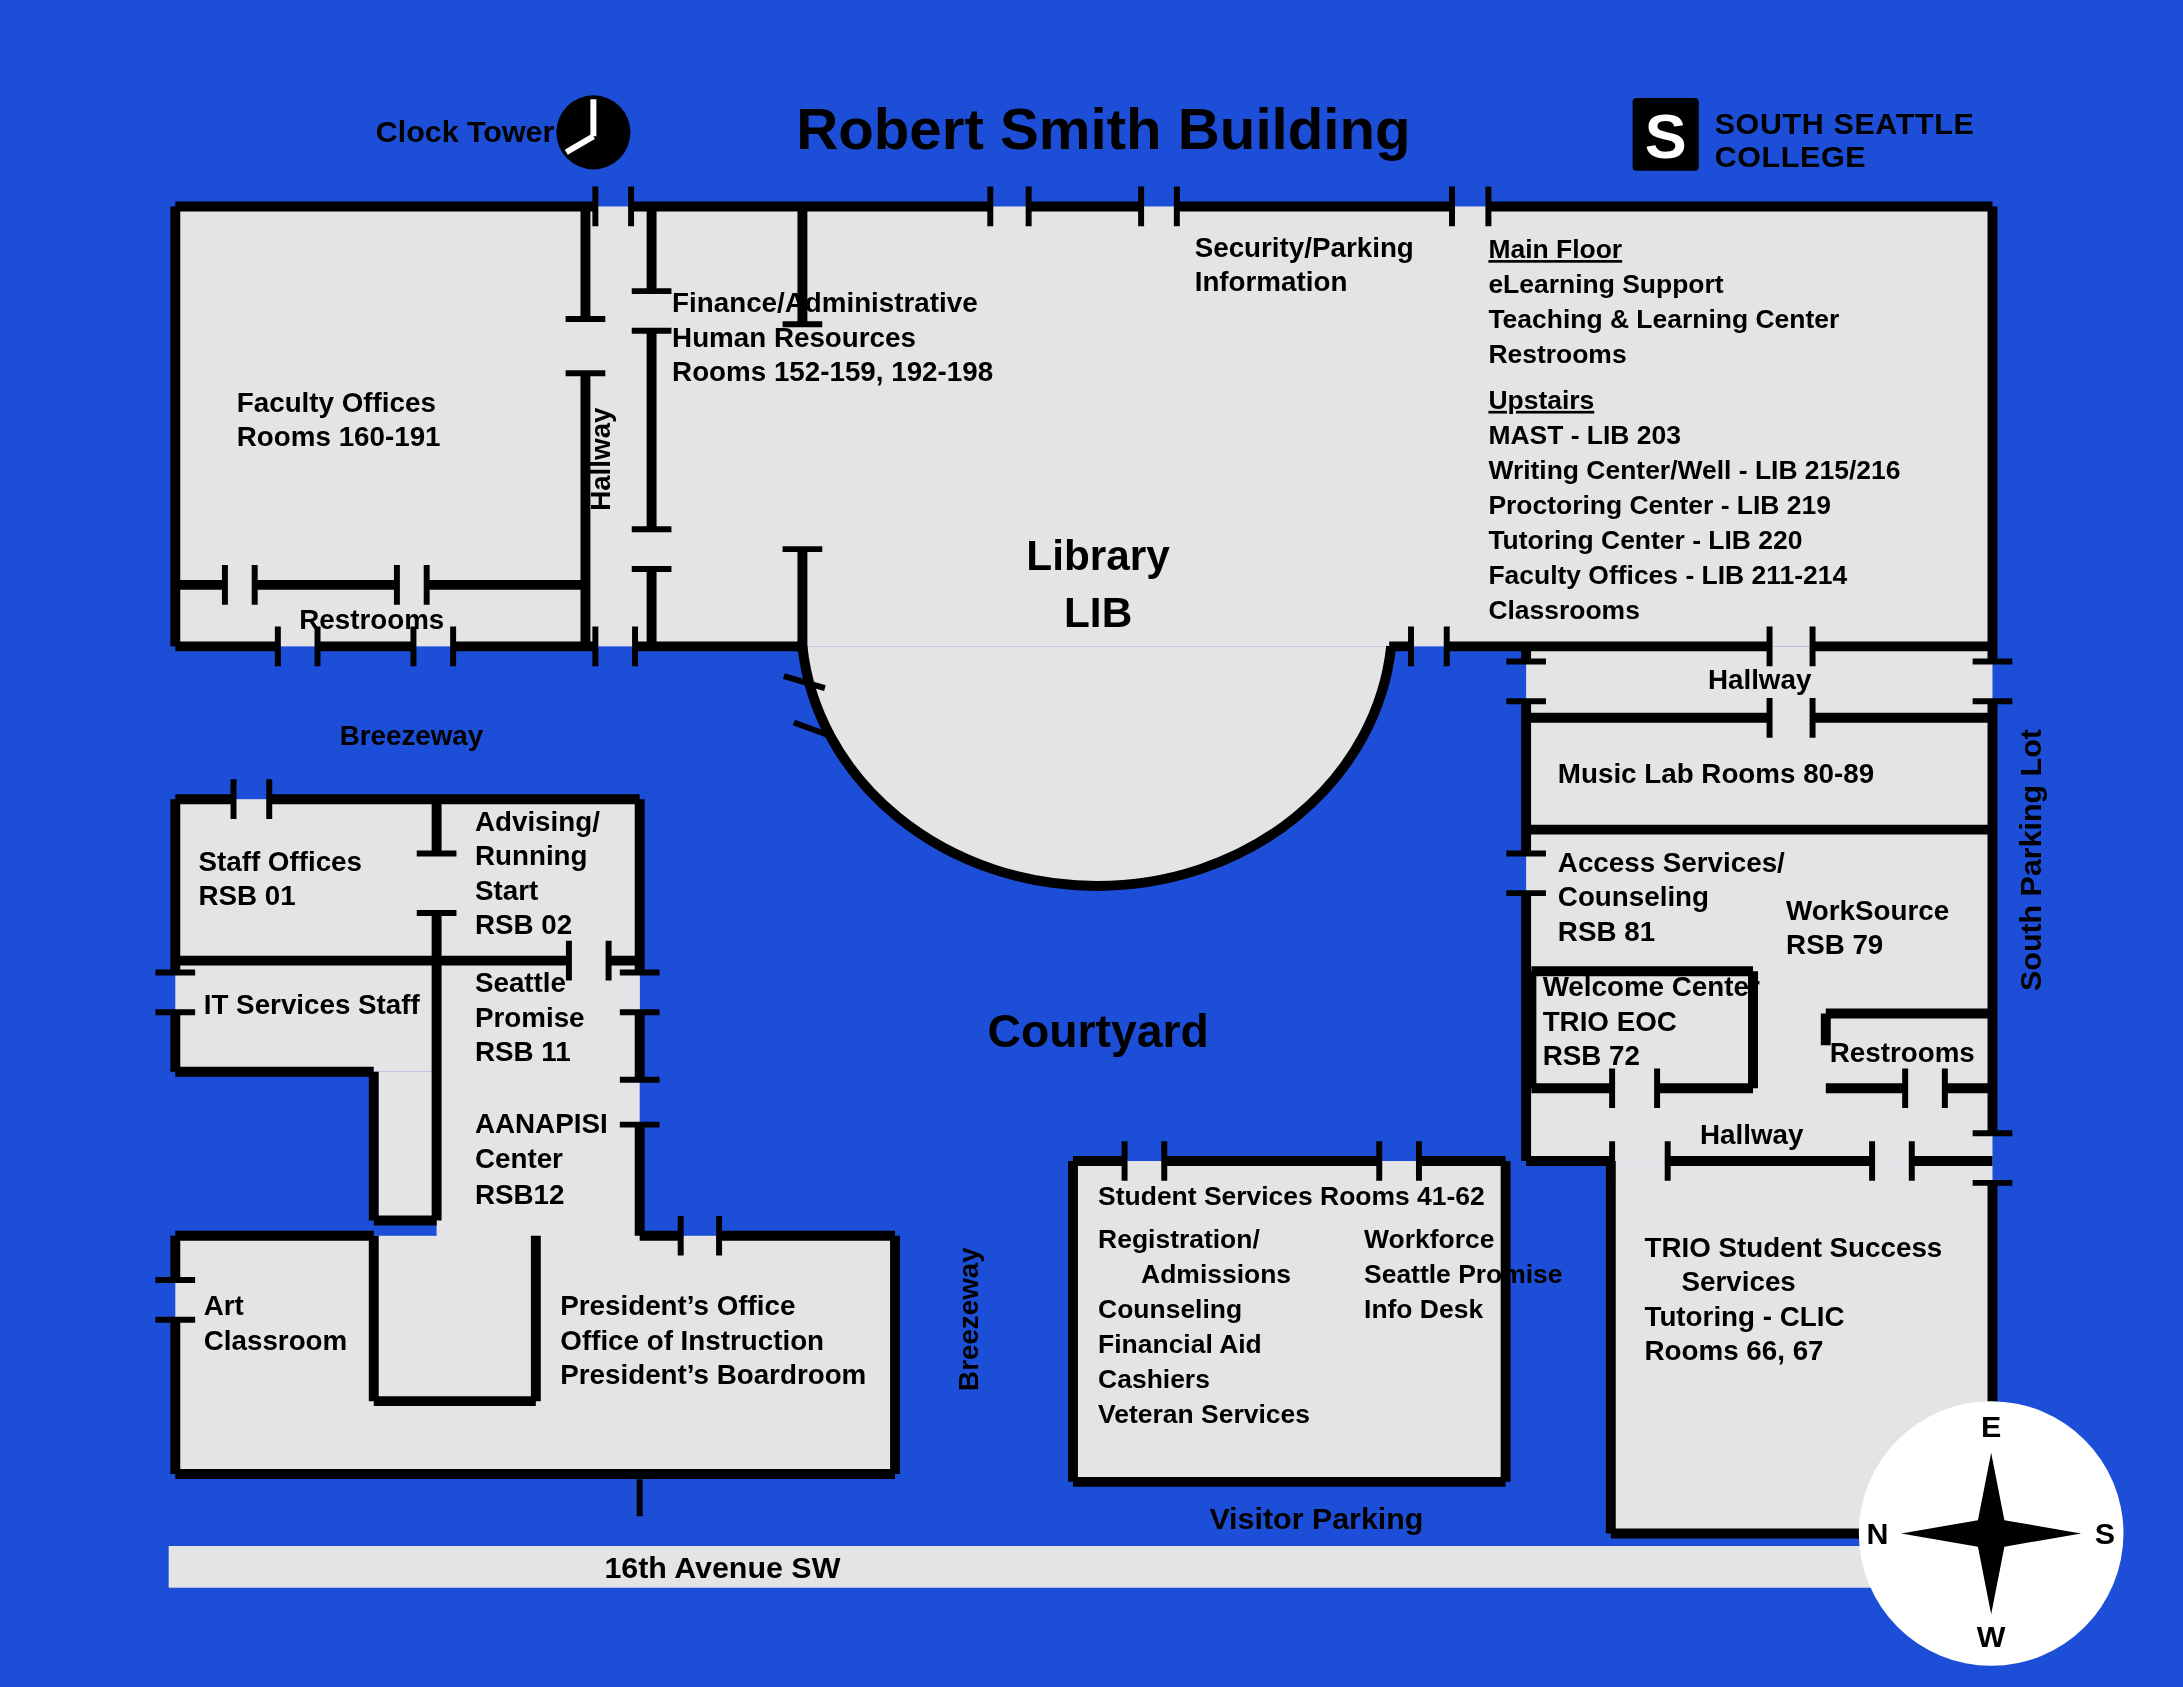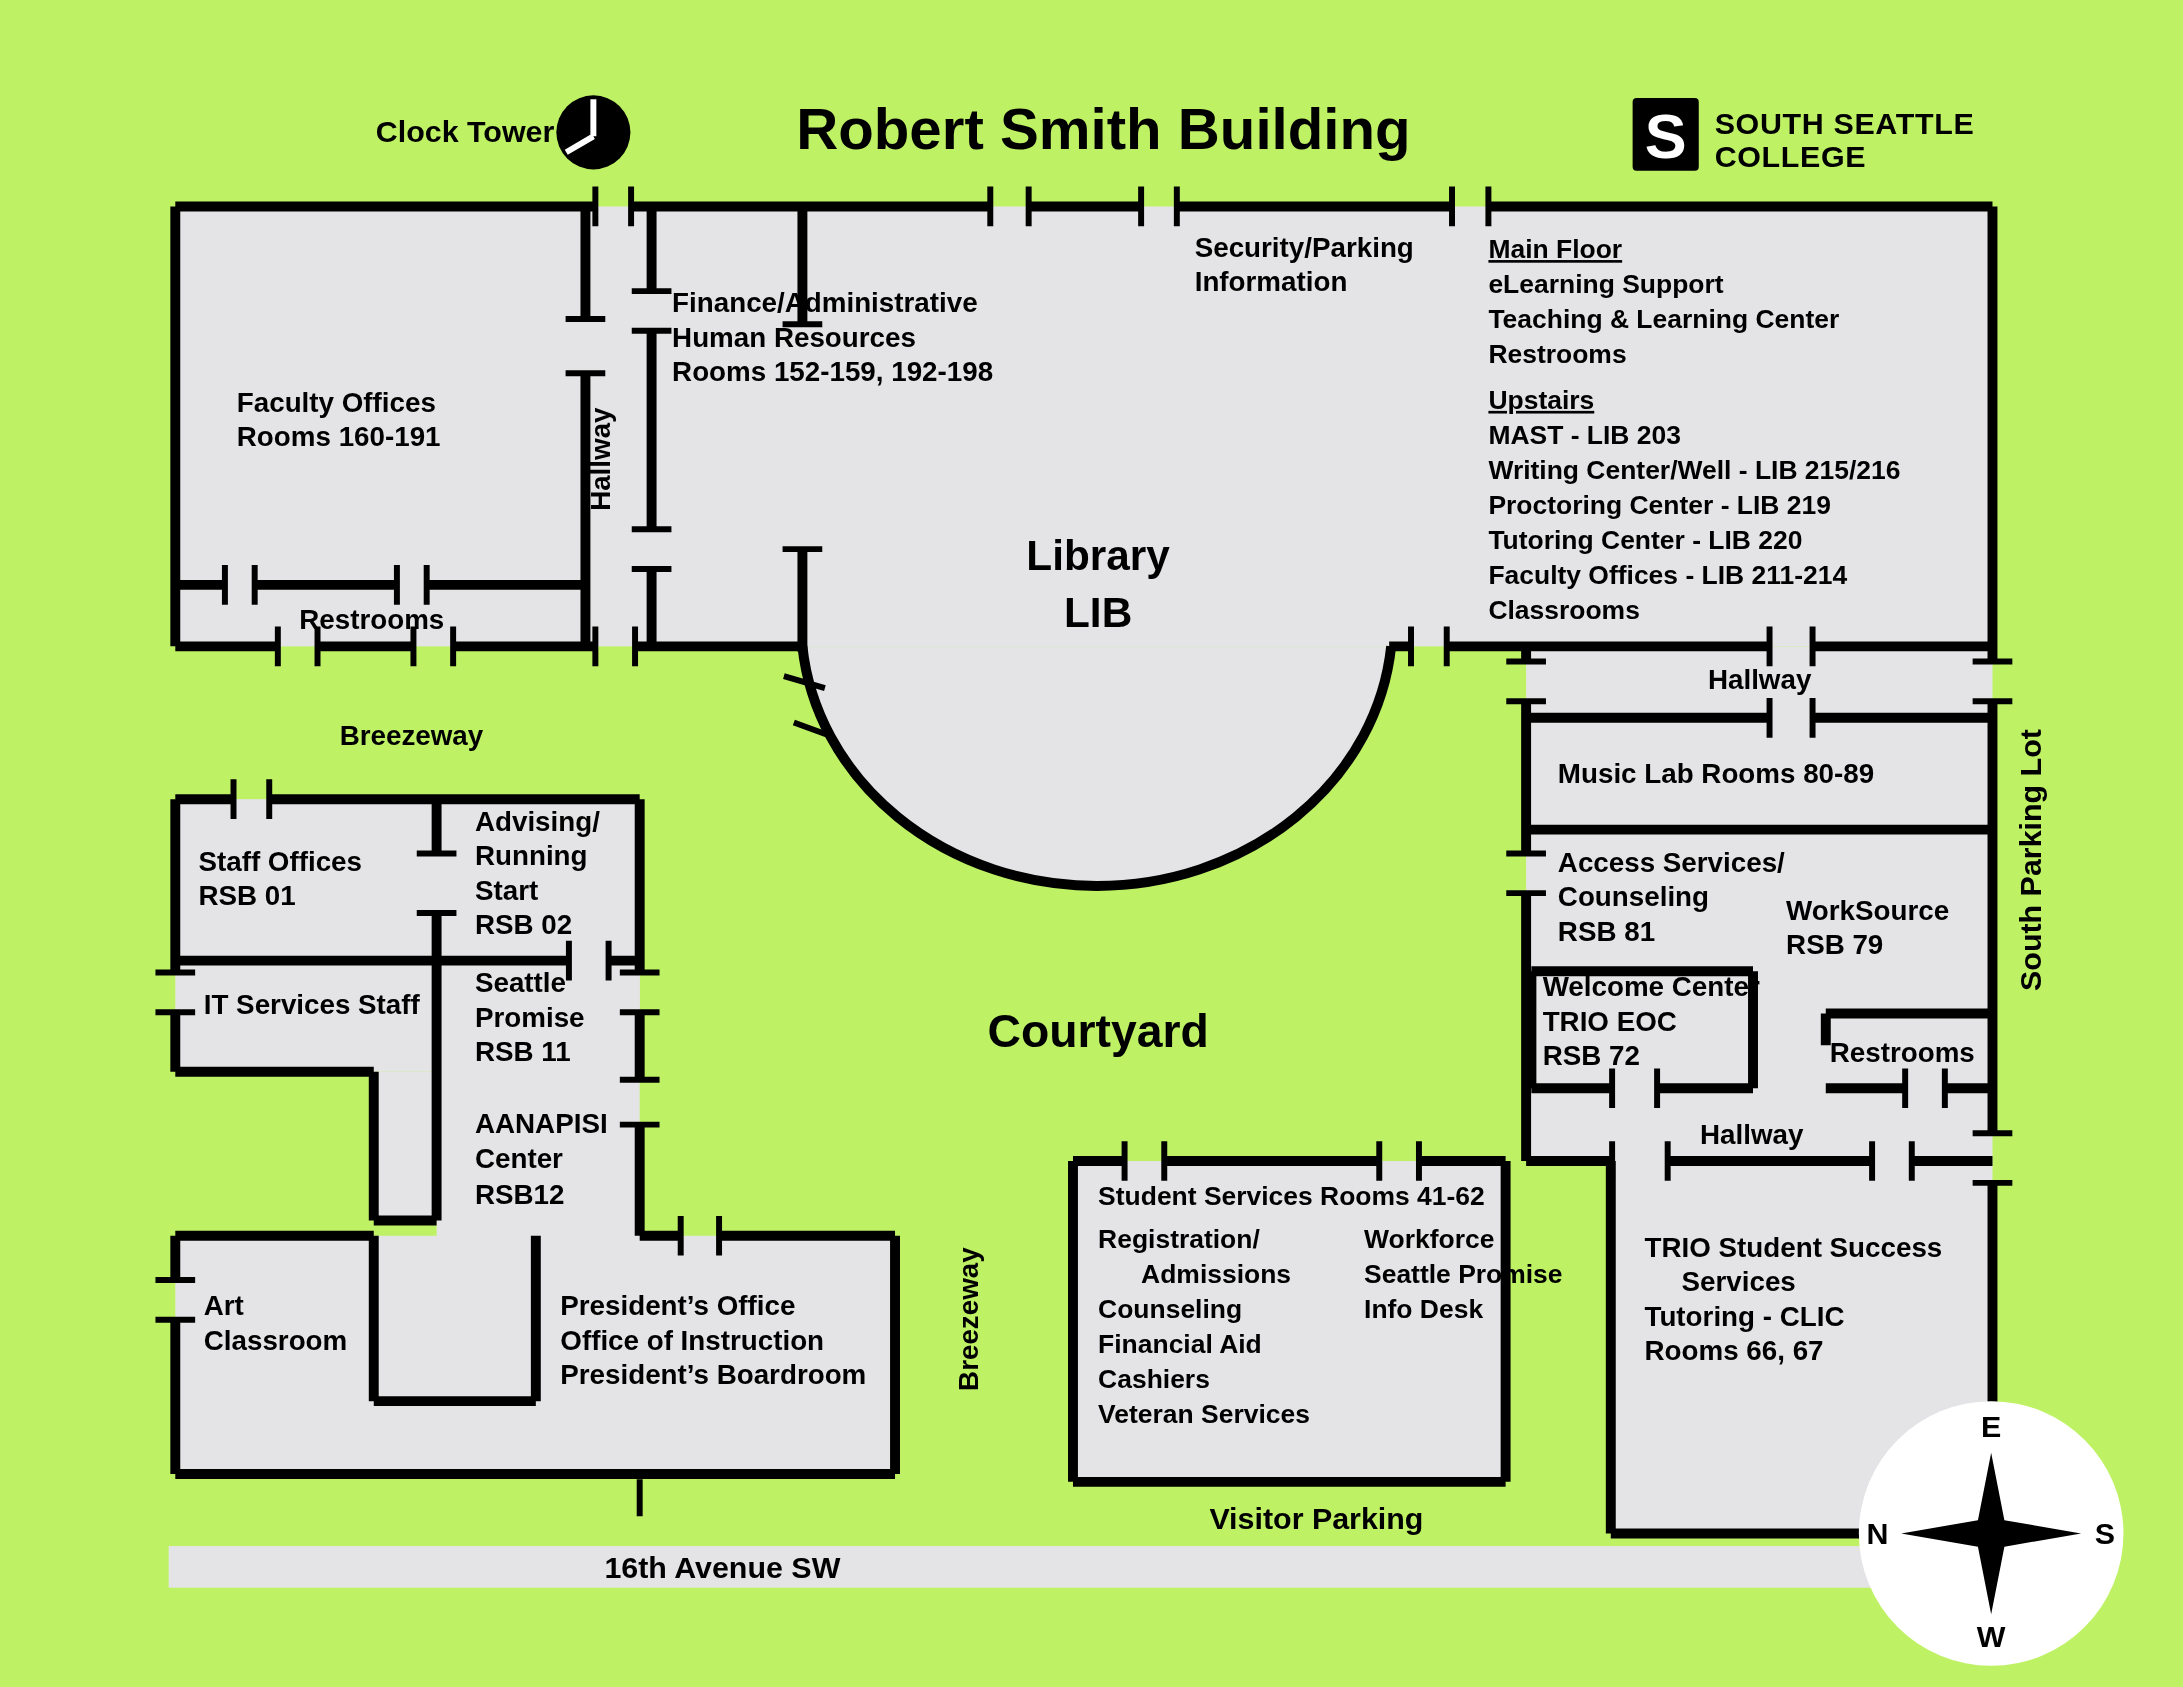--- a/index.html
+++ b/index.html
@@ -1,16 +1,16 @@
 <!DOCTYPE html>
 <html style="font-size:10.6px"><head>
 <meta charset="utf-8">
 <style>
   html,body{margin:0;padding:0;background:#ffffff;width:2183px;height:1687px;}
-  .page{position:relative;width:2183px;height:1687px;background:#bef264;overflow:hidden;}
+  .page{position:relative;width:2183px;height:1687px;background:#1d4ed8;overflow:hidden;}
   svg{display:block;}
   text{font-family:"Liberation Sans","DejaVu Sans",sans-serif;fill:#000;}
   .lbl{font-size:42px;font-weight:bold;}
   .lbl-sm{font-size:40px;font-weight:bold;}
   .lbl-big{font-size:64px;font-weight:bold;}
   .lbl-huge{font-size:70px;font-weight:bold;}
   .title{font-size:88px;font-weight:bold;}
   .hdr{font-size:46px;font-weight:bold;}
   .college{font-size:46px;font-weight:bold;letter-spacing:1px;}
   .underlined{text-decoration:underline;}

